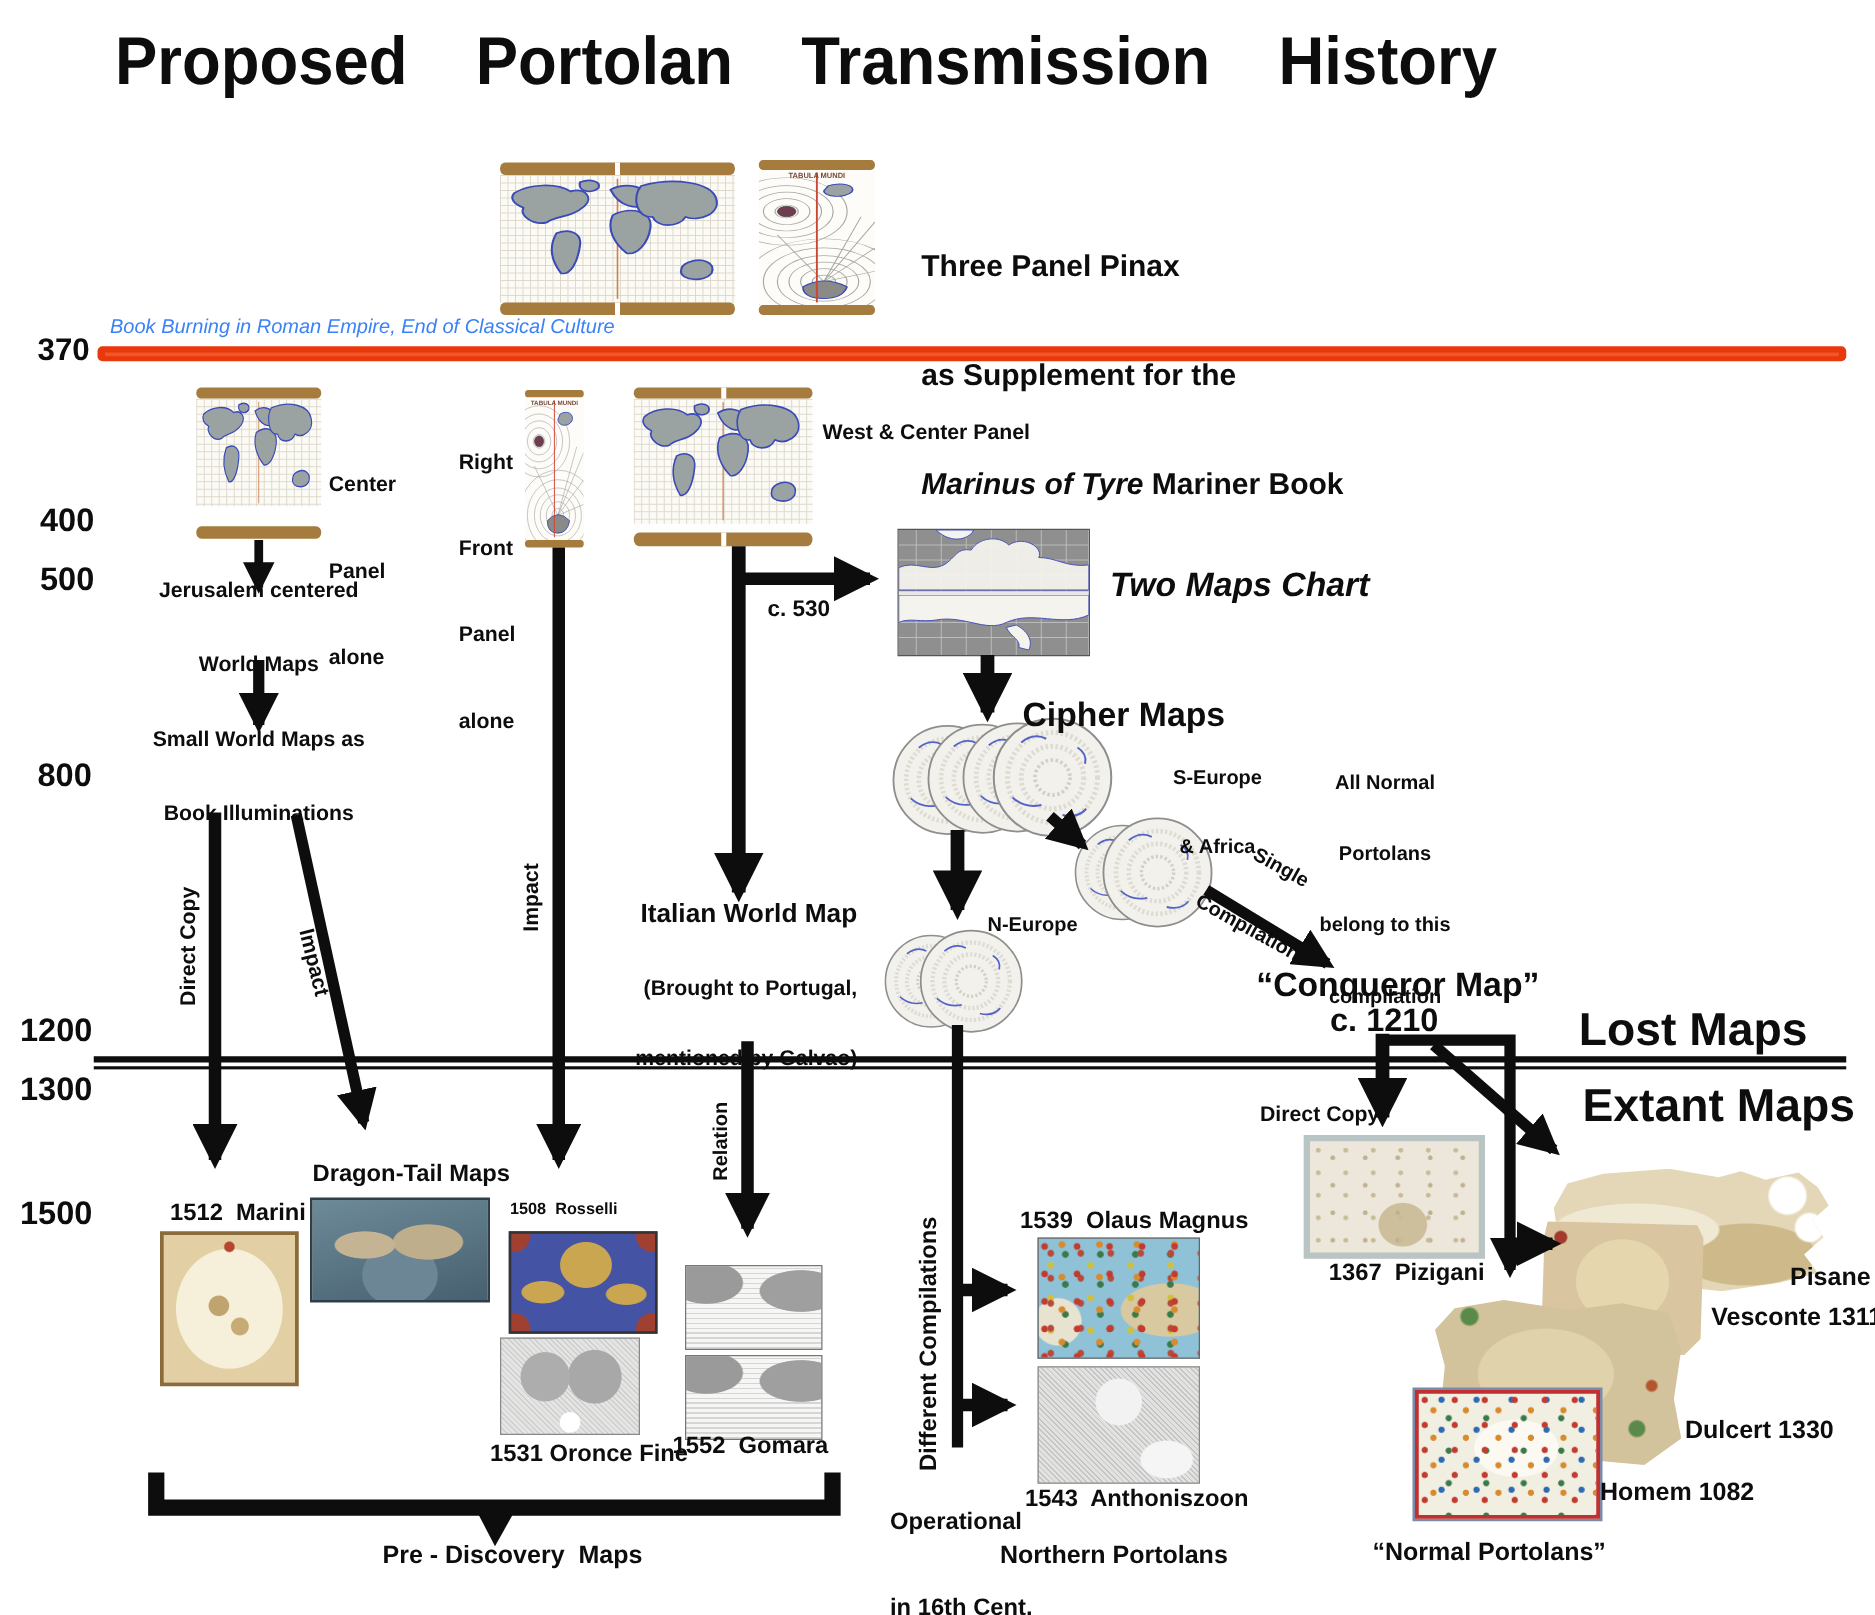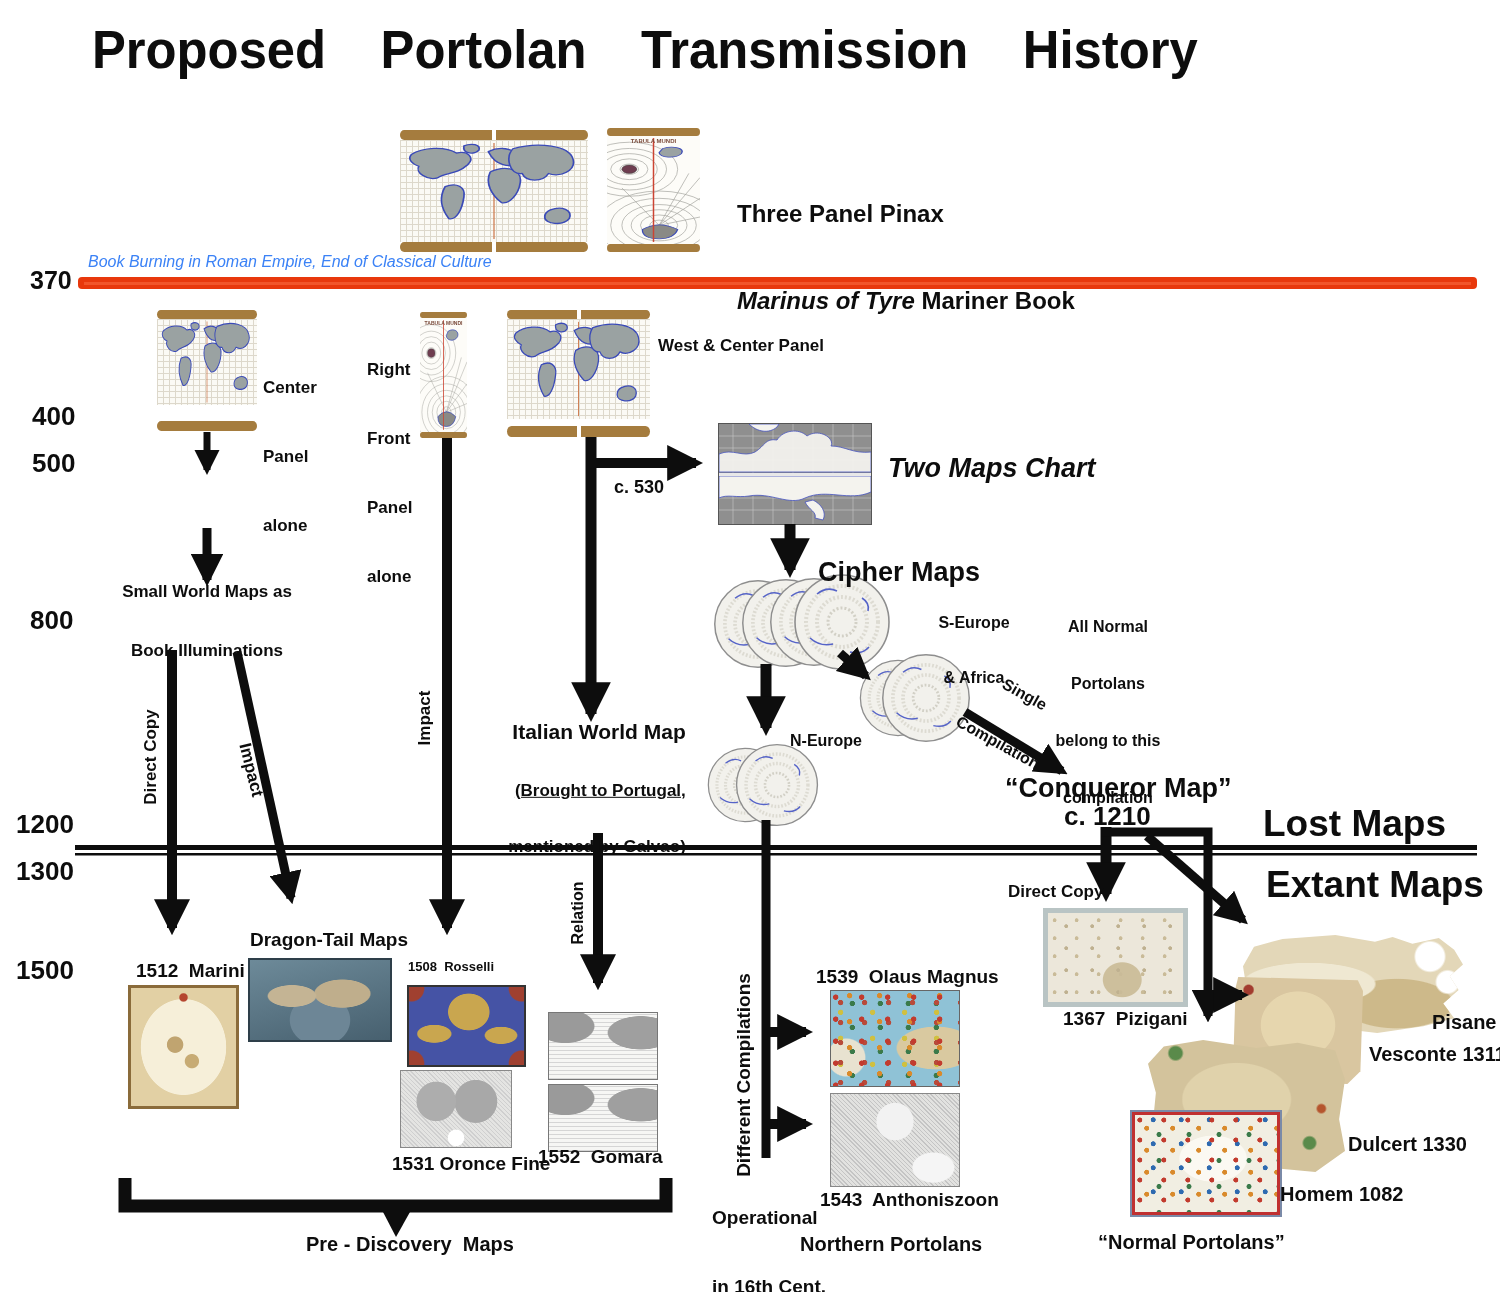--- a/index.html
+++ b/index.html
@@ -170,20 +170,21 @@
       <div class="tabtitle" style="font-size:6px;">TABULA MUNDI</div>
       <svg class="fill" viewBox="0 0 50 104" preserveAspectRatio="none">
           <use href="#fanmap"></use>
         </svg>
     </div>
     <div class="bar" style="bottom:0;height:8px;"></div>
   </div>
 
   <div class="lbl" style="left:737px;top:141px;font-size:24px;line-height:29px;">
     <div>Three Panel Pinax</div>
+    <div>as Supplement for the</div>
     <div><span class="it">Marinus of Tyre</span><span> Mariner Book</span></div>
   </div>
 
   <div class="lbl red" style="left:88px;top:253px;font-size:16px;">Book Burning in Roman Empire, End of Classical Culture</div>
   <div class="lbl" style="left:30px;top:266px;font-size:25px;">370</div>
 
   <div class="lbl" style="left:32px;top:402px;font-size:26px;">400</div>
   <div class="lbl" style="left:32px;top:449px;font-size:26px;">500</div>
   <div class="lbl" style="left:30px;top:606px;font-size:26px;">800</div>
   <div class="lbl" style="left:16px;top:810px;font-size:26px;">1200</div>
@@ -332,20 +333,24 @@
       <line x1="1147" y1="836" x2="1243" y2="920" stroke-width="9" marker-end="url(#ah)"></line>
       <line x1="1208" y1="995" x2="1242" y2="995" stroke-width="10" marker-end="url(#ah)"></line>
     </g>
 
     <g>
       <path d="M125,1178 L125,1206 L666,1206 L666,1178" stroke="#0d0d0d" stroke-width="13" fill="none"></path>
       <polygon points="383,1212 410,1212 396,1237" fill="#0d0d0d"></polygon>
     </g>
   </svg>
 
+  <div class="lbl ctr stack" style="left:207px;top:502px;font-size:17px;">
+    <div>Jerusalem centered</div>
+    <div>World Maps</div>
+  </div>
   <div class="lbl ctr stack" style="left:207px;top:621px;font-size:17px;">
     <div>Small World Maps as</div>
     <div>Book Illuminations</div>
   </div>
 
   <div class="lbl rot" style="left:151px;top:757px;font-size:17px;--r:-90deg;">Direct Copy</div>
   <div class="lbl rot" style="left:251px;top:770px;font-size:17px;--r:76deg;">Impact</div>
   <div class="lbl rot" style="left:425px;top:718px;font-size:17px;--r:-90deg;">Impact</div>
 
   <div class="lbl" style="left:614px;top:477px;font-size:18px;">c. 530</div>
@@ -371,21 +376,21 @@
   </div>
 
   <div class="lbl" style="left:1005px;top:773px;font-size:27px;">“Conqueror Map”</div>
   <div class="lbl" style="left:1064px;top:802px;font-size:26px;">c. 1210</div>
 
   <div class="lbl" style="left:1263px;top:803px;font-size:37px;">Lost Maps</div>
   <div class="lbl" style="left:1266px;top:864px;font-size:37px;">Extant Maps</div>
 
   <div class="lbl ctr stack" style="left:597px;top:788px;text-align:right;">
     <div style="font-size:21px;">Italian World Map</div>
-    <div style="font-size:17px;text-decoration:underline;">(Brought to Portugal,</div>
+    <div style="font-size:17px;">(Brought to Portugal,</div>
     <div style="font-size:17px;">mentioned by Galvao)</div>
   </div>
   <div class="lbl rot" style="left:578px;top:913px;font-size:16px;--r:-90deg;">Relation</div>
 
   <div class="lbl rot" style="left:744px;top:1075px;font-size:19px;--r:-90deg;">Different Compilations</div>
   <div class="lbl" style="left:712px;top:1160px;font-size:19px;line-height:23px;">
     <div>Operational</div>
     <div>in 16th Cent.</div>
   </div>
 

